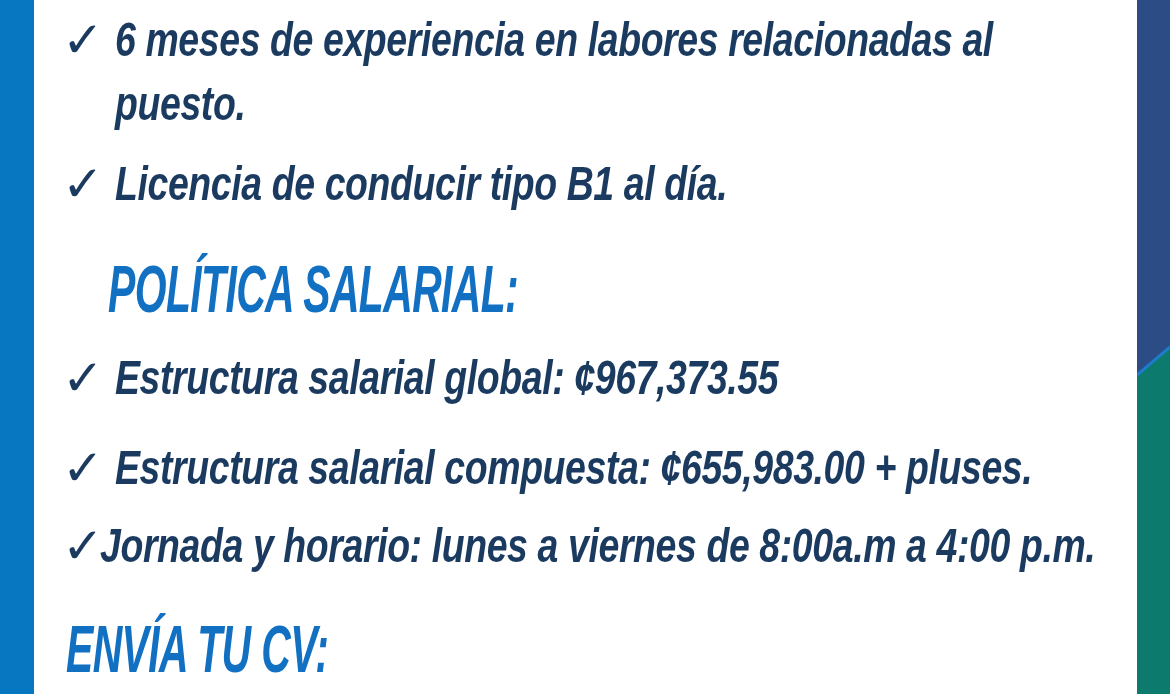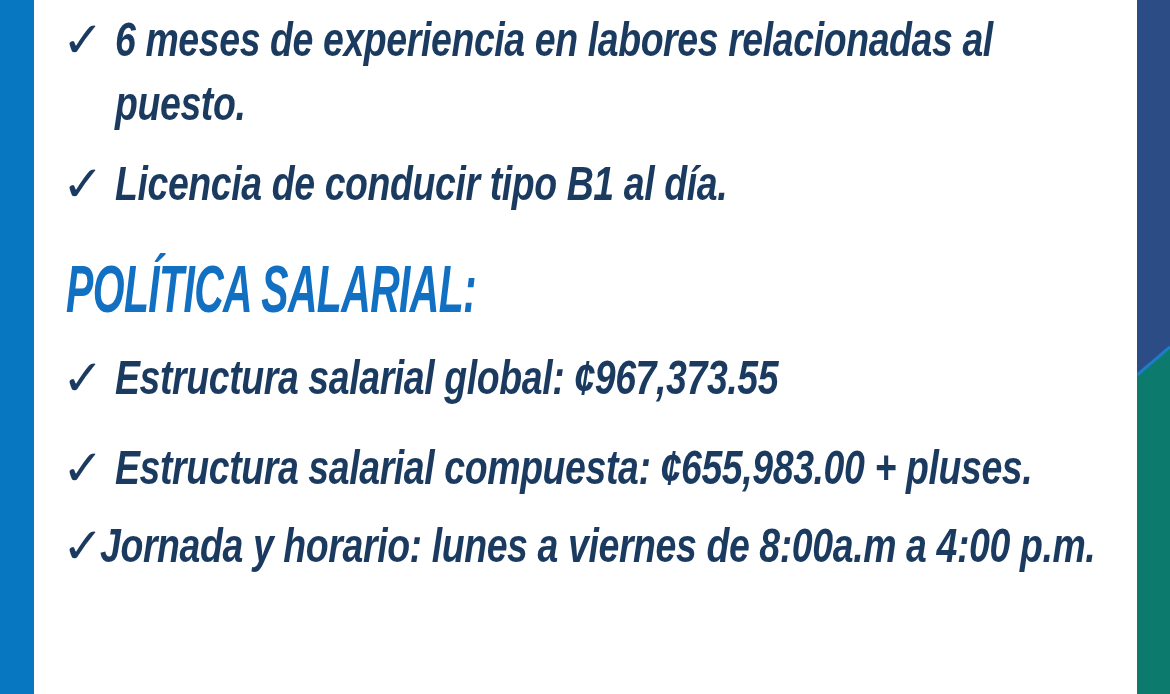--- a/index.html
+++ b/index.html
@@ -69,21 +69,21 @@
   .heading .htxt {
     display: inline-block;
     transform: scaleX(0.62);
     transform-origin: 0 0;
     white-space: nowrap;
     letter-spacing: -1px;
   }
 
   .b1 { top: 8px; }
   .b2 { top: 152px; }
-  .h-salary { top: 256px; }
+  .h-salary { top: 256px; margin-left: 42px; }
   .b3 { top: 346px; }
   .b4 { top: 436px; }
   .b5 { top: 514px; }
   .h-cv { top: 616px; }
 </style>
 </head>
 <body>
 
 <div class="canvas">
 
@@ -119,14 +119,17 @@
   <div class="row b4">
     <span class="check">✓</span>
     <span class="txt">Estructura salarial compuesta: ¢655,983.00 + pluses.</span>
   </div>
 
   <div class="row b5 tight">
     <span class="check">✓</span>
     <span class="txt">Jornada y horario: lunes a viernes de 8:00a.m a 4:00 p.m.</span>
   </div>
 
+  <h2 class="heading h-cv">
+    <span class="htxt">ENVÍA TU CV:</span>
+  </h2>
 
 </div>
 
 </body></html>

